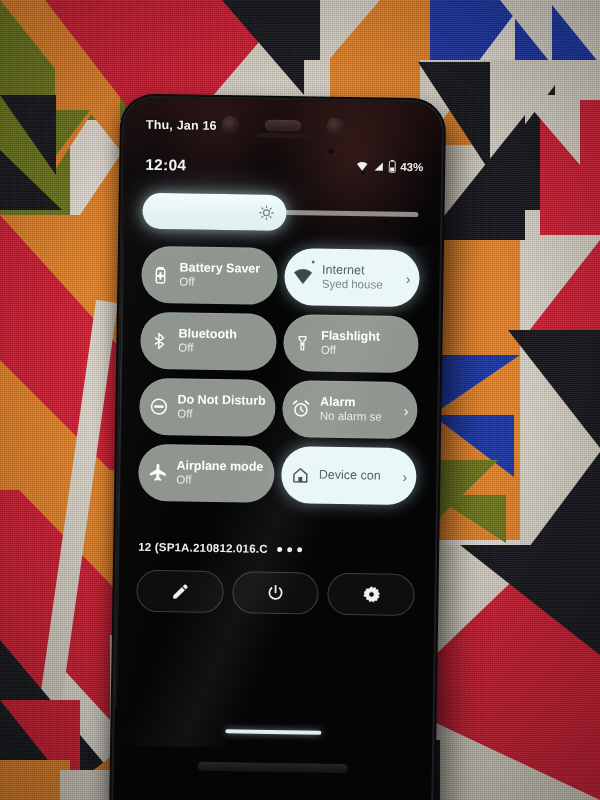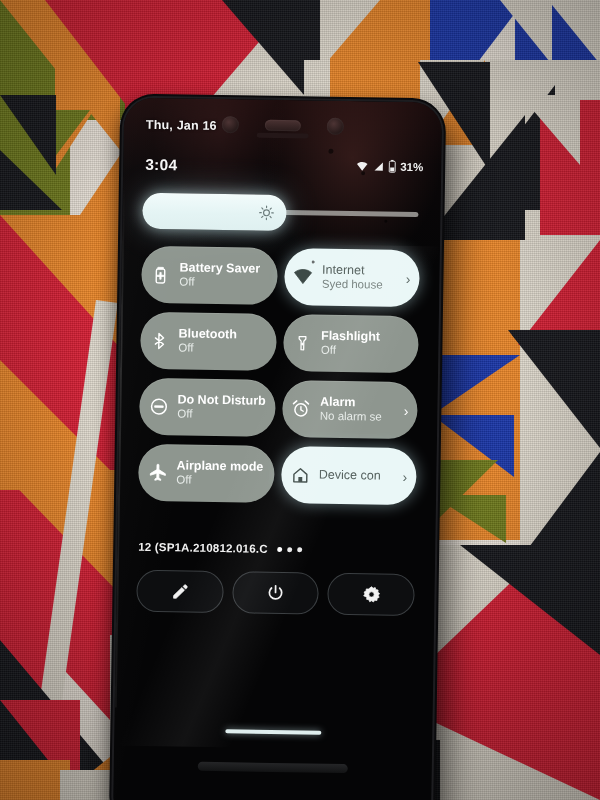--- a/index.html
+++ b/index.html
@@ -418,34 +418,34 @@
       <div class="screen-smudge"></div>
 
       <div class="hw-row">
         <div class="hw-cam"></div>
         <div class="hw-speaker"></div>
         <div class="hw-cam"></div>
       </div>
       <div class="hw-slot"></div>
 
       <div class="statusbar-date">Thu, Jan 16</div>
-      <div class="clock">3:04</div>
+      <div class="clock">12:04</div>
       <div class="status-icons">
         <svg class="ic" width="14" height="12" viewBox="0 0 24 24">
           <path d="M12 21 L1.5 7.5 C4.5 5 8 3.6 12 3.6 C16 3.6 19.5 5 22.5 7.5 Z" fill="#f0f0f0"></path>
         </svg>
         <svg class="ic" width="11" height="12" viewBox="0 0 24 24">
           <path d="M21 3 L21 21 L3 21 Z" fill="#f0f0f0"></path>
         </svg>
         <svg class="ic" width="8" height="13" viewBox="0 0 12 22">
           <rect x="4" y="0" width="4" height="2" fill="#f0f0f0"></rect>
           <rect x="1" y="2.5" width="10" height="19" rx="2" fill="none" stroke="#f0f0f0" stroke-width="1.6"></rect>
           <rect x="2.6" y="13" width="6.8" height="7" fill="#f0f0f0"></rect>
         </svg>
-        <span>31%</span>
+        <span>43%</span>
       </div>
 
       <div class="brightness">
         <div class="br-track"></div>
         <div class="br-fill" id="brFill" style="width: 144px;"></div>
         <svg class="br-icon" id="brIcon" viewBox="0 0 24 24" style="left: 116px;">
           <circle cx="12" cy="12" r="4.4" fill="none" stroke="#4a5a5a" stroke-width="1.7"></circle>
           <g stroke="#4a5a5a" stroke-width="1.7" stroke-linecap="round">
             <line x1="12" y1="1.8" x2="12" y2="4.2"></line>
             <line x1="12" y1="19.8" x2="12" y2="22.2"></line>

